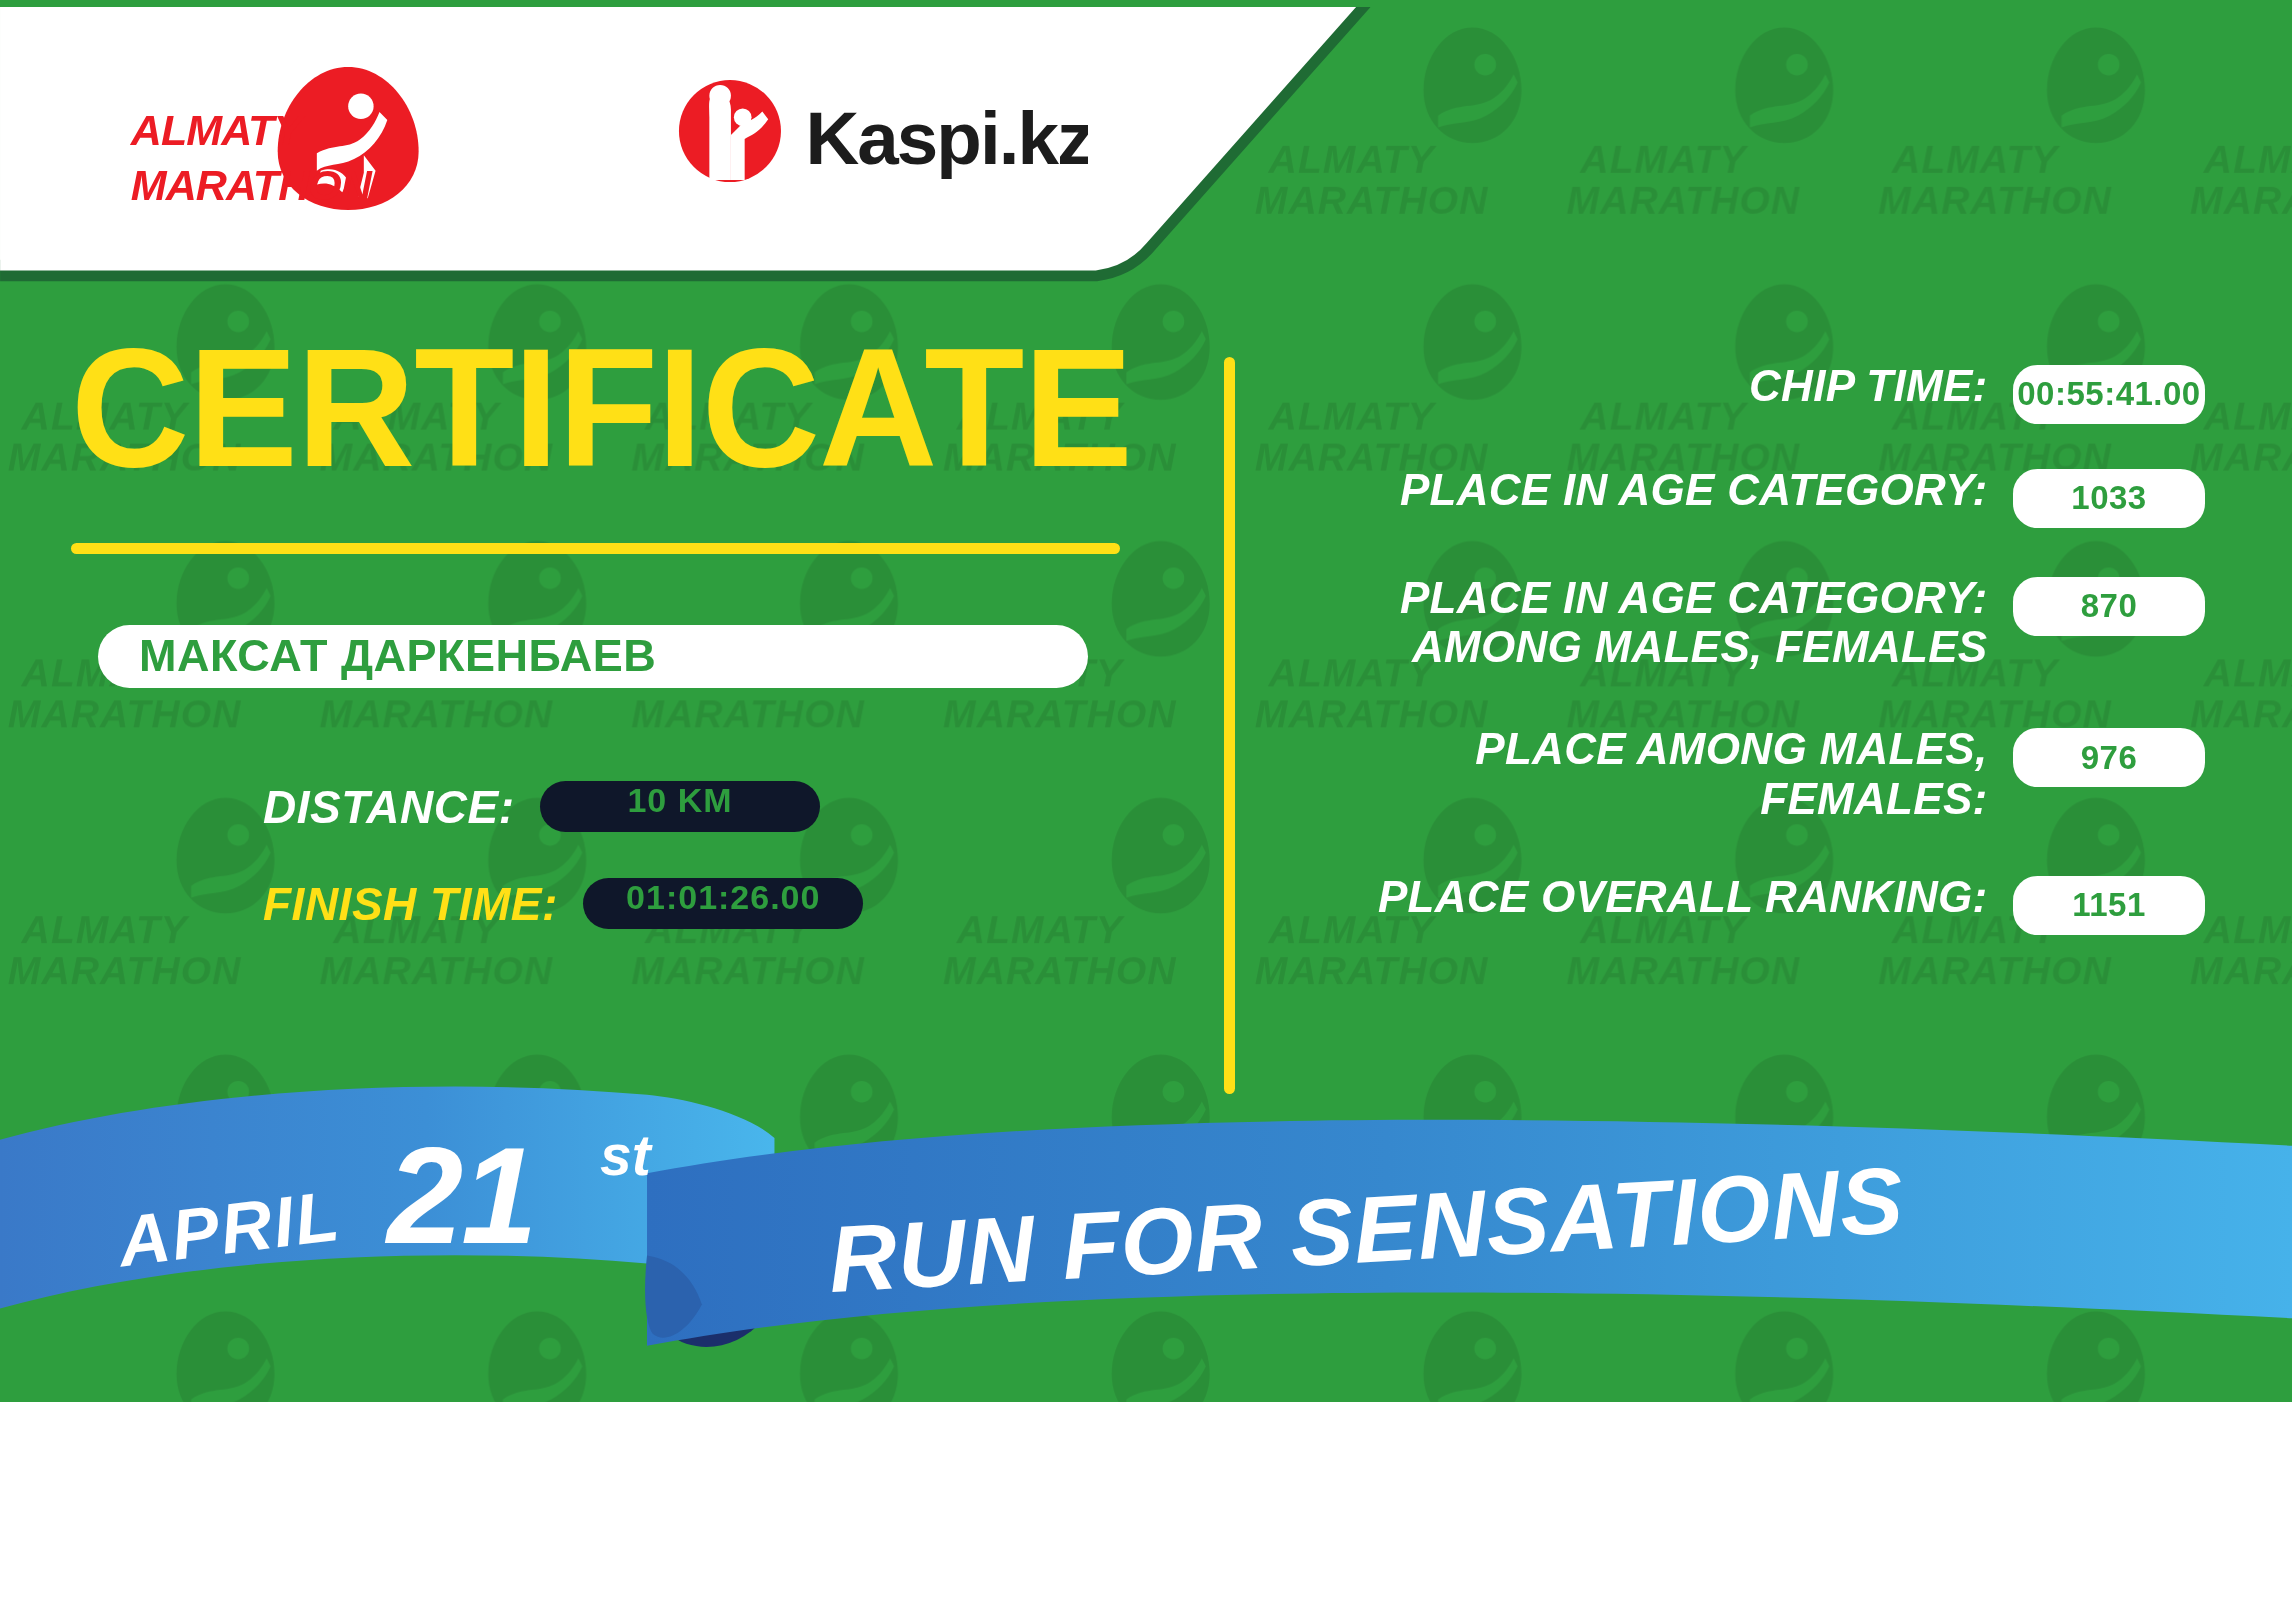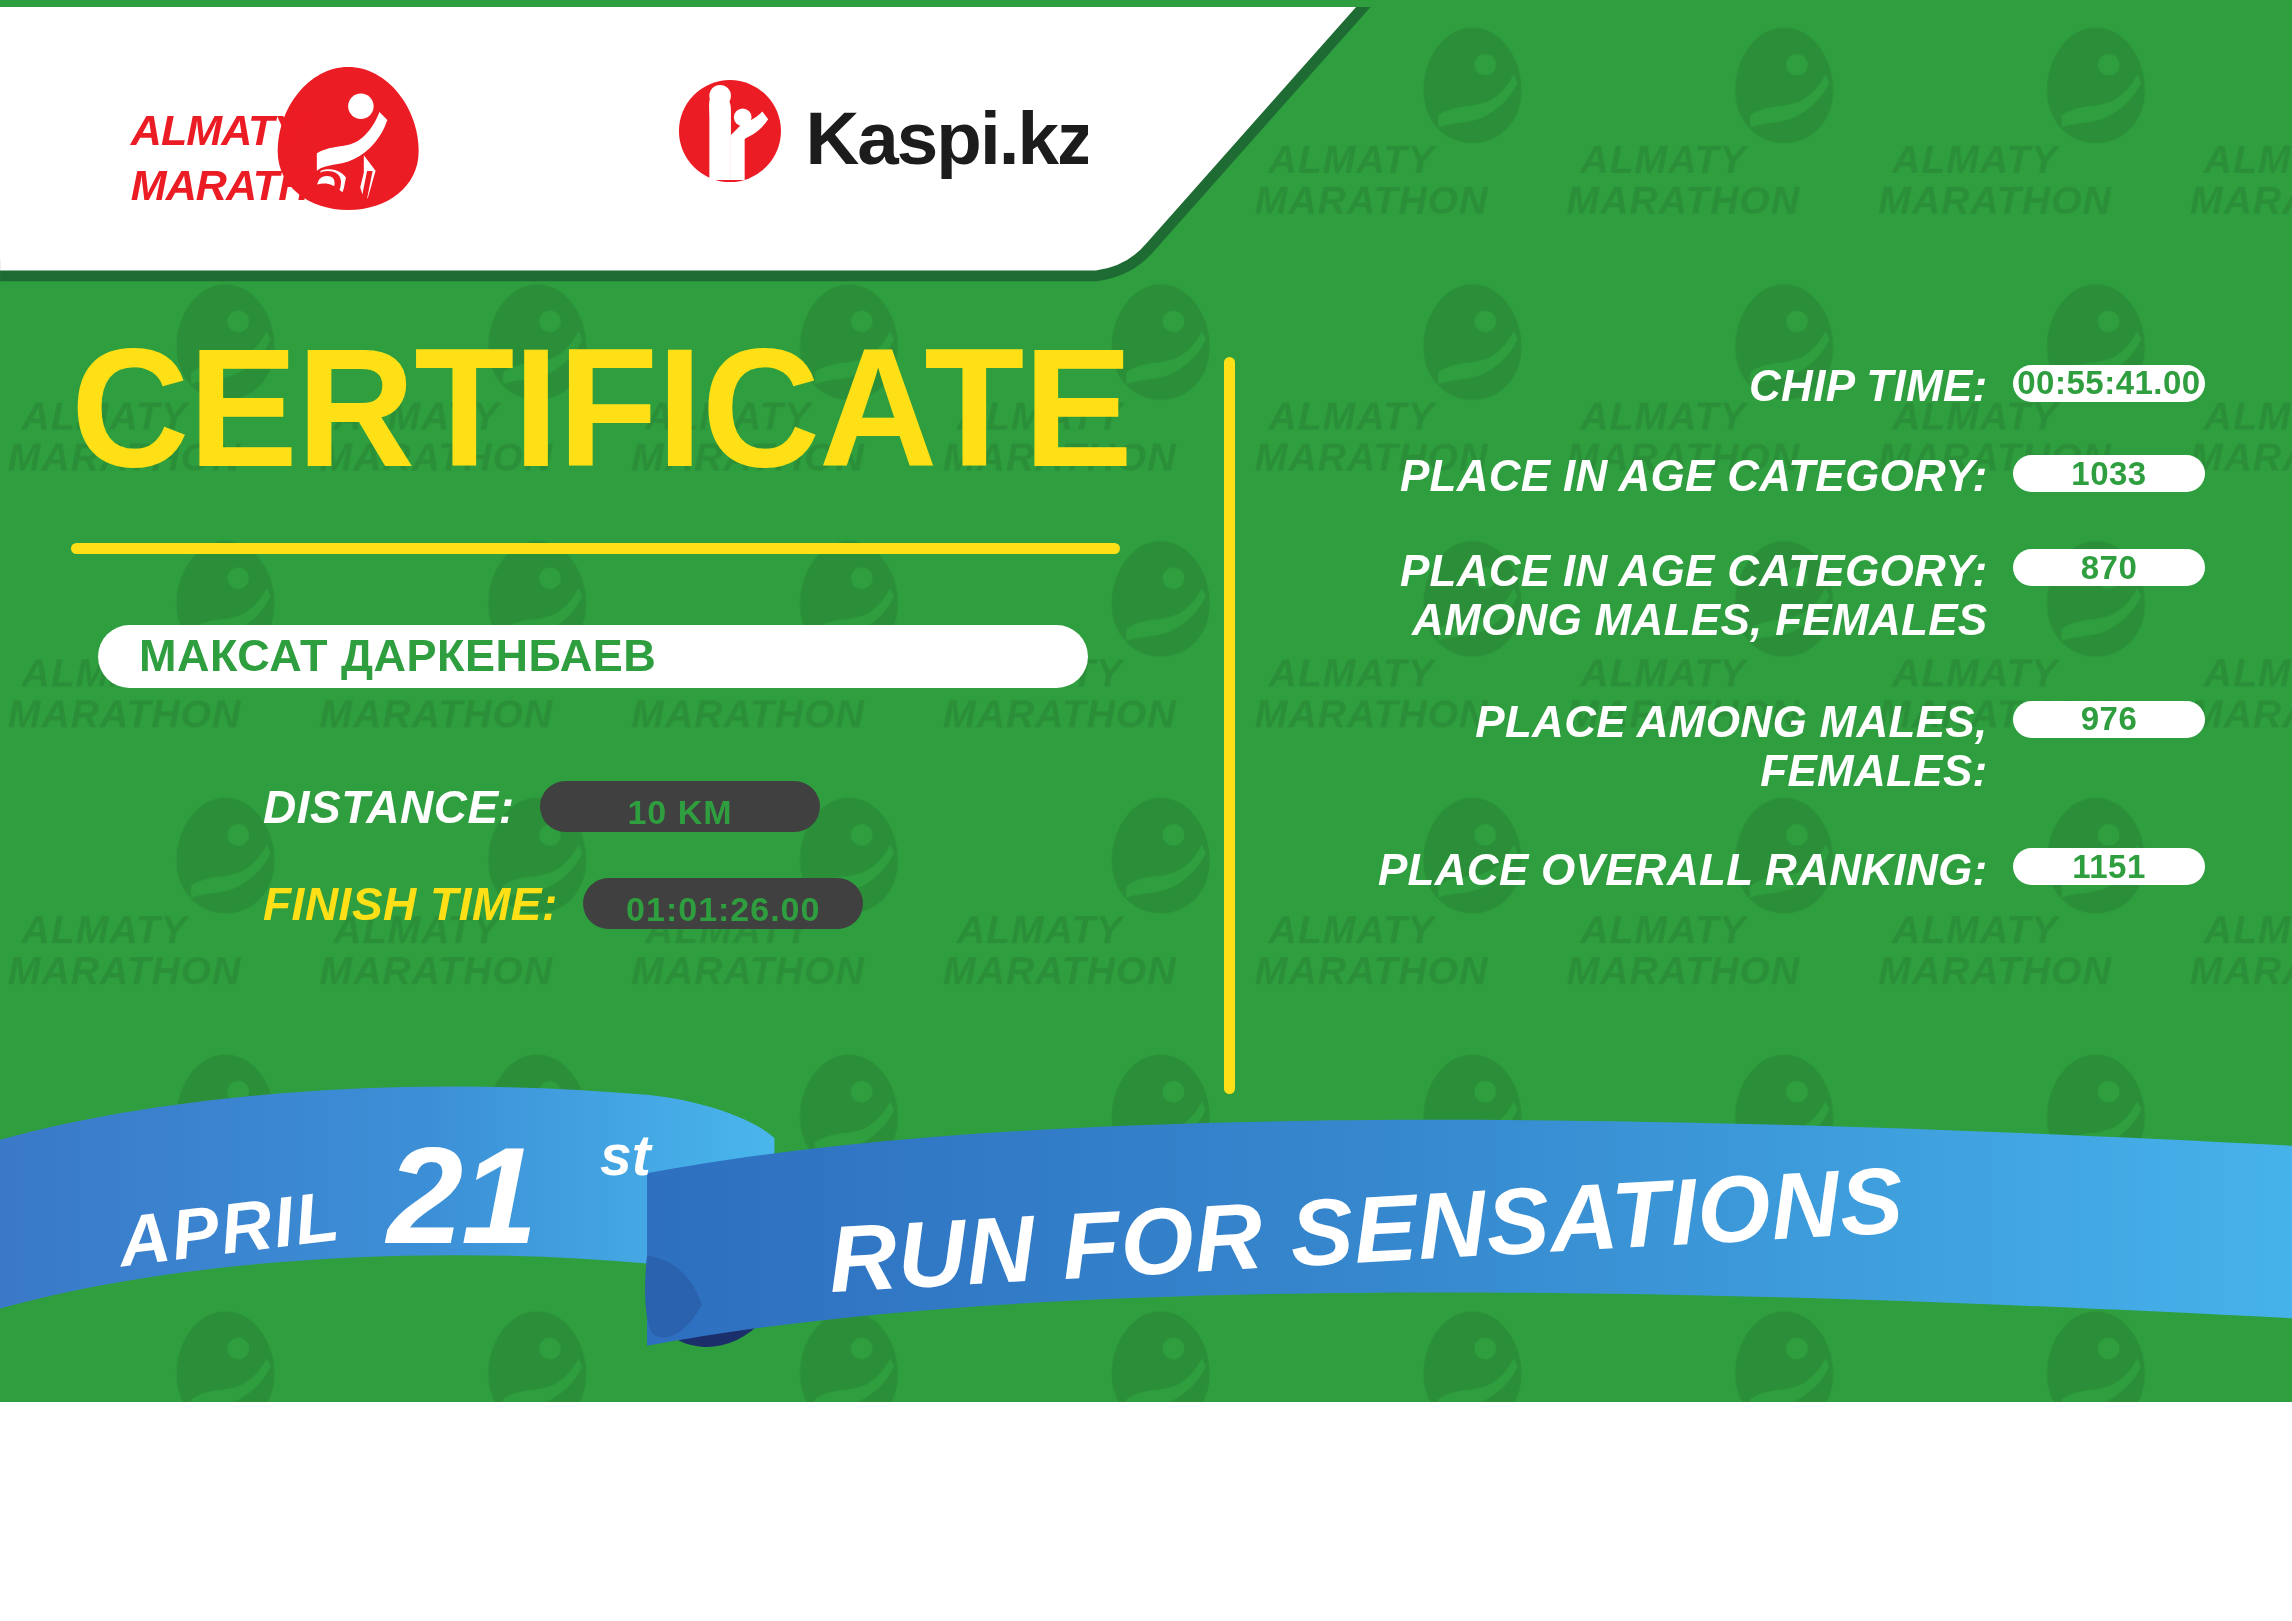--- a/index.html
+++ b/index.html
@@ -48,41 +48,41 @@
 
   .lrow{display:flex;align-items:center;margin-left:263px;}
   .lrow.distance{margin-top:92px;}
   .lrow.finish{margin-top:43px;}
   .lrow-label{
     font-size:46px;font-weight:700;font-style:italic;color:#ffffff;
     letter-spacing:0.5px;white-space:nowrap;
   }
   .lrow-label.yellow{color:#FFE016;}
   .lrow-pill{
-    margin-left:25.5px;width:280px;height:51px;background:#404040;border-radius:25.5px;
-    display:flex;align-items:flex-end;justify-content:center;
+    margin-left:25.5px;width:280px;height:51px;background:#0f172a;border-radius:25.5px;
+    display:flex;align-items:flex-start;justify-content:center;
   }
   .lrow-val{color:#2E9E3E;font-size:34px;font-weight:700;letter-spacing:1px;white-space:nowrap;}
 
   
   .divider{
     position:absolute;left:1224px;top:357px;width:10.8px;height:737px;
     background:#FFE016;border-radius:5.9px;z-index:5;
   }
 
   
   .right-col{position:absolute;left:1264px;top:361px;width:941px;z-index:5;}
   .srow{display:flex;align-items:flex-start;margin-bottom:41px;}
   .srow-label{
     flex:1;text-align:right;padding-right:25.5px;
     font-size:44px;font-weight:700;font-style:italic;color:#ffffff;
     line-height:1.12;letter-spacing:0.3px;
   }
   .srow-pill{
-    flex:0 0 auto;width:192px;height:37px;background:#ffffff;border-radius:24.5px;
+    flex:0 0 auto;width:192px;height:59px;background:#ffffff;border-radius:24.5px;
     display:flex;align-items:center;justify-content:center;margin-top:3.9px;
   }
   .srow-val{color:#2E9E3E;font-size:33px;font-weight:700;letter-spacing:0.5px;}
 
   
   .ribbon{position:absolute;left:0;top:1083px;width:2293px;height:353px;z-index:7;}
   .ribbon-txt{position:absolute;z-index:8;color:#ffffff;font-weight:700;}
   .rb-april{left:118px;top:1188px;font-size:71px;font-style:italic;transform:rotate(-7deg);letter-spacing:2px;}
   .rb-21{left:387px;top:1117px;font-size:137px;font-style:italic;letter-spacing:-2px;}
   .rb-st{left:600px;top:1122px;font-size:57px;font-style:italic;}

